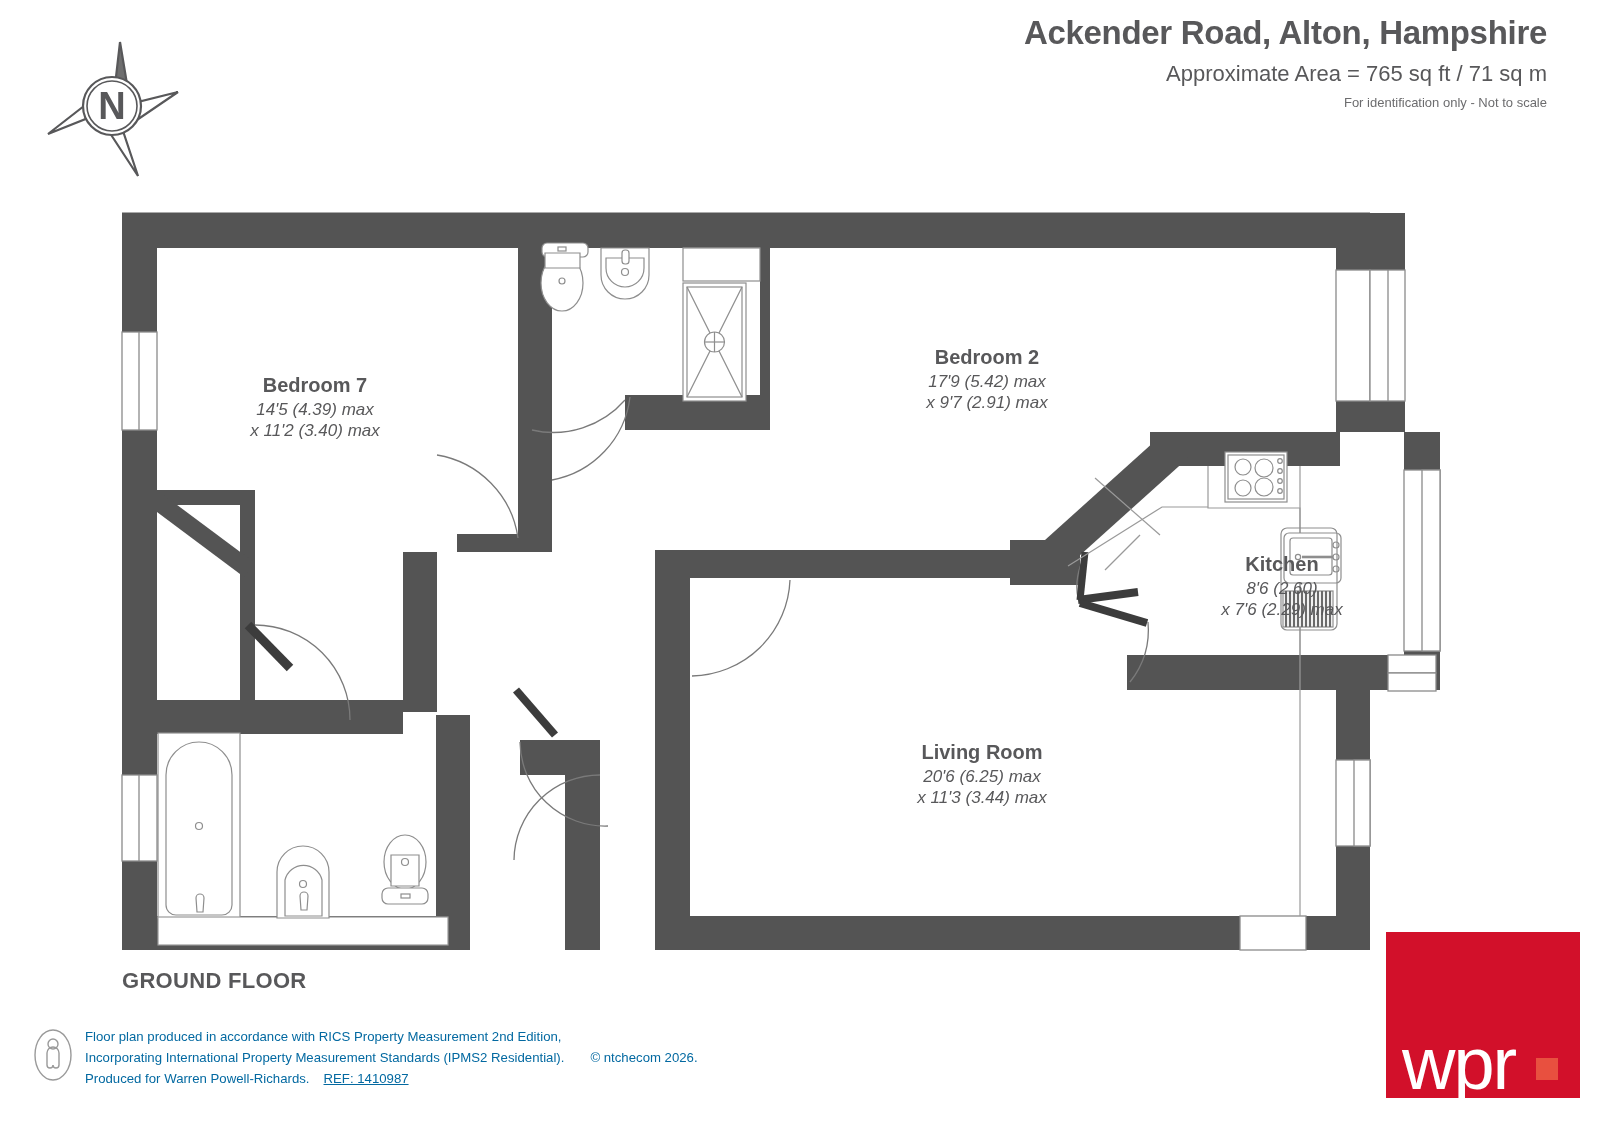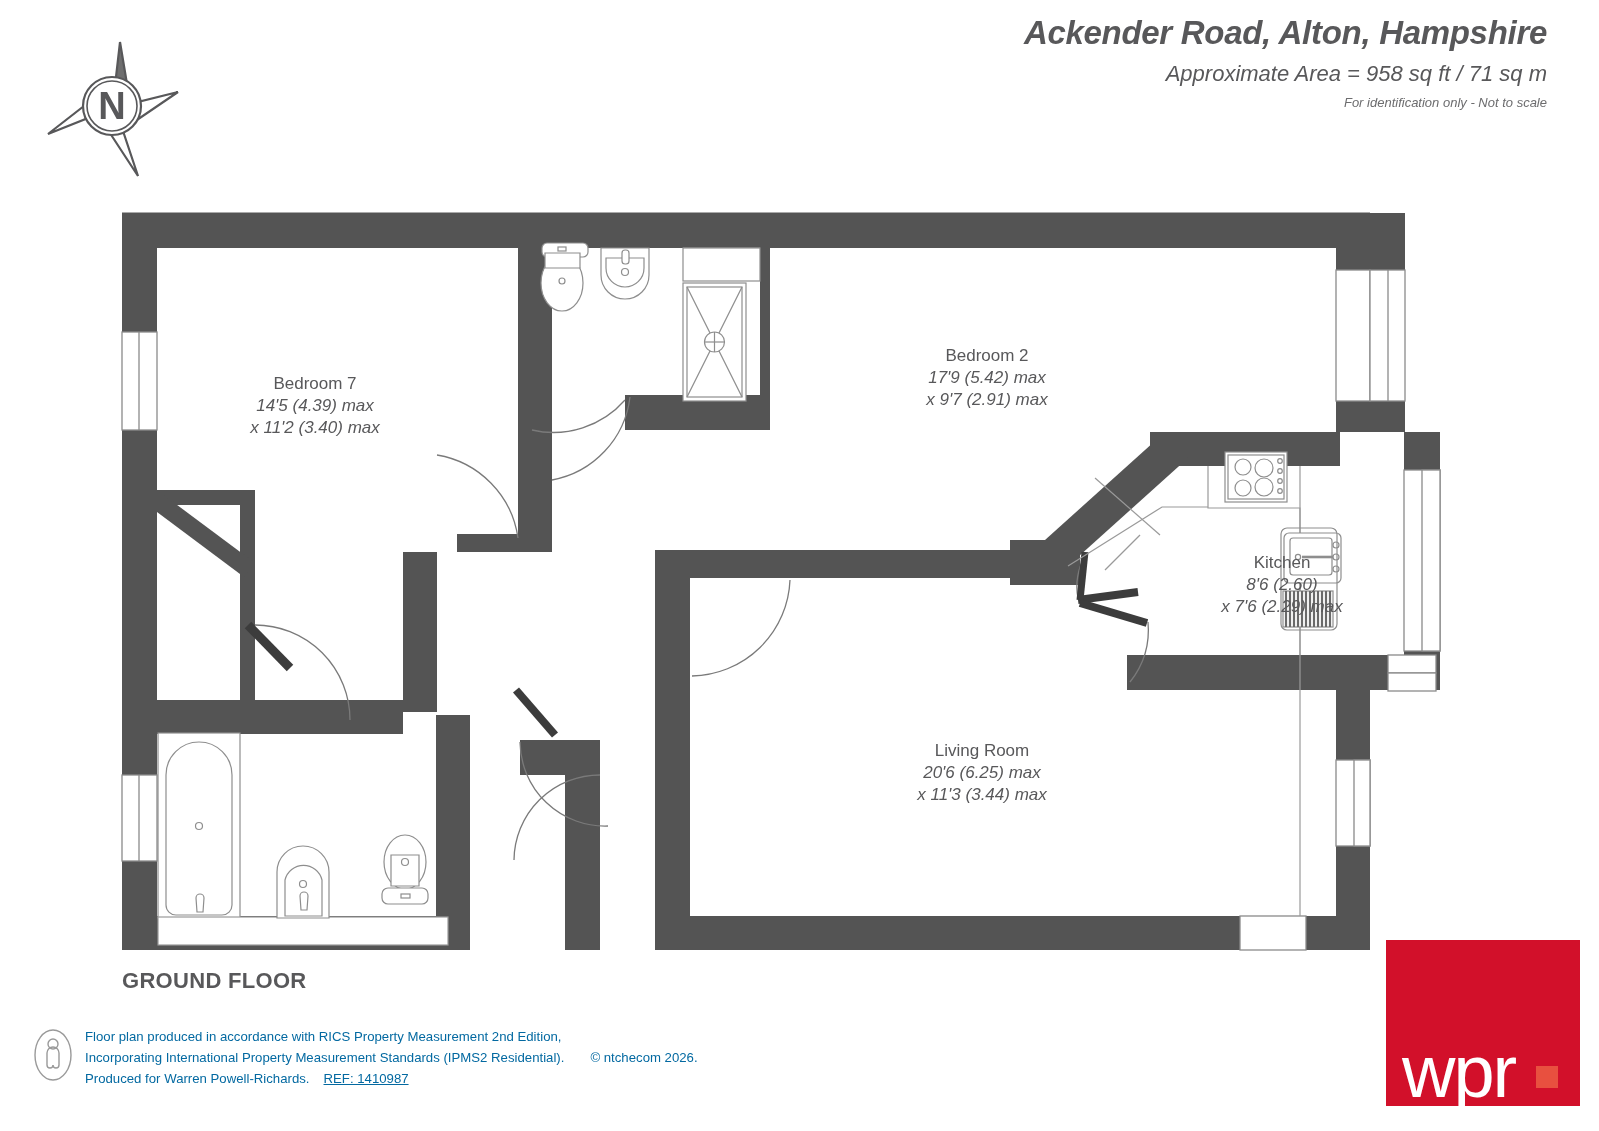--- a/index.html
+++ b/index.html
@@ -15,21 +15,20 @@
     color: #58585a;
     overflow: hidden;
   }
 
   
   #header {
     position: absolute;
     top: 14px;
     right: 52px;
     text-align: right;
-    font-style: italic;
   }
   #title {
     font-size: 33px;
     font-weight: bold;
     color: #58585a;
     letter-spacing: -0.3px;
     line-height: 1.15;
     white-space: nowrap;
   }
   #subtitle {
@@ -66,22 +65,22 @@
 
   
   .room-label {
     position: absolute;
     text-align: center;
     color: #58585a;
     line-height: 1.28;
     white-space: nowrap;
   }
   .room-label .rname {
-    font-size: 17px;
-    font-weight: normal;
+    font-size: 20px;
+    font-weight: bold;
     display: block;
   }
   .room-label .rdim {
     font-size: 17px;
     display: block;
     font-style: italic;
   }
 
   #label-bedroom1 { left: 213px; top: 373px; width: 204px; }
   #label-bedroom2 { left: 885px; top: 345px; width: 204px; }
@@ -124,21 +123,20 @@
   #footer-text .ref { margin-left: 14px; text-decoration: underline; }
 
   
   #wpr-logo {
     position: absolute;
     left: 1386px;
     top: 932px;
     width: 194px;
     height: 166px;
     background: #d2102a;
-    margin-top: 8px;
   }
   #wpr-logo .wtext {
     position: absolute;
     left: 16px;
     bottom: -8px;
     font-size: 74px;
     font-weight: normal;
     color: #ffffff;
     letter-spacing: -2px;
     font-family: "Liberation Sans", sans-serif;
@@ -166,21 +164,21 @@
       <path d="M 6 100 L 66 76 L 60 58 Z" fill="#ffffff"></path>
     </g>
     <circle cx="70" cy="72" r="29" fill="#ffffff" stroke="#58585a" stroke-width="2.2"></circle>
     <circle cx="70" cy="72" r="25" fill="#ffffff" stroke="#58585a" stroke-width="1.6"></circle>
     <text x="70" y="85" font-family="Liberation Sans, sans-serif" font-size="38" font-weight="bold" fill="#58585a" text-anchor="middle">N</text>
   </svg>
 </div>
 
 <div id="header">
   <div id="title">Ackender Road, Alton, Hampshire</div>
-  <div id="subtitle">Approximate Area = 958 sq ft / 71 sq m</div>
+  <div id="subtitle">Approximate Area = 765 sq ft / 71 sq m</div>
   <div id="disclaimer">For identification only - Not to scale</div>
 </div>
 
 <svg id="plan" viewBox="0 0 1599 1131">
 
   <g fill="#545454" stroke="none">
 
     <path d="M 122 213 L 1370 213 L 1370 248 L 157 248 L 157 213 Z"></path>
 
     <path d="M 122 213 L 157 213 L 157 332 L 122 332 Z"></path>

